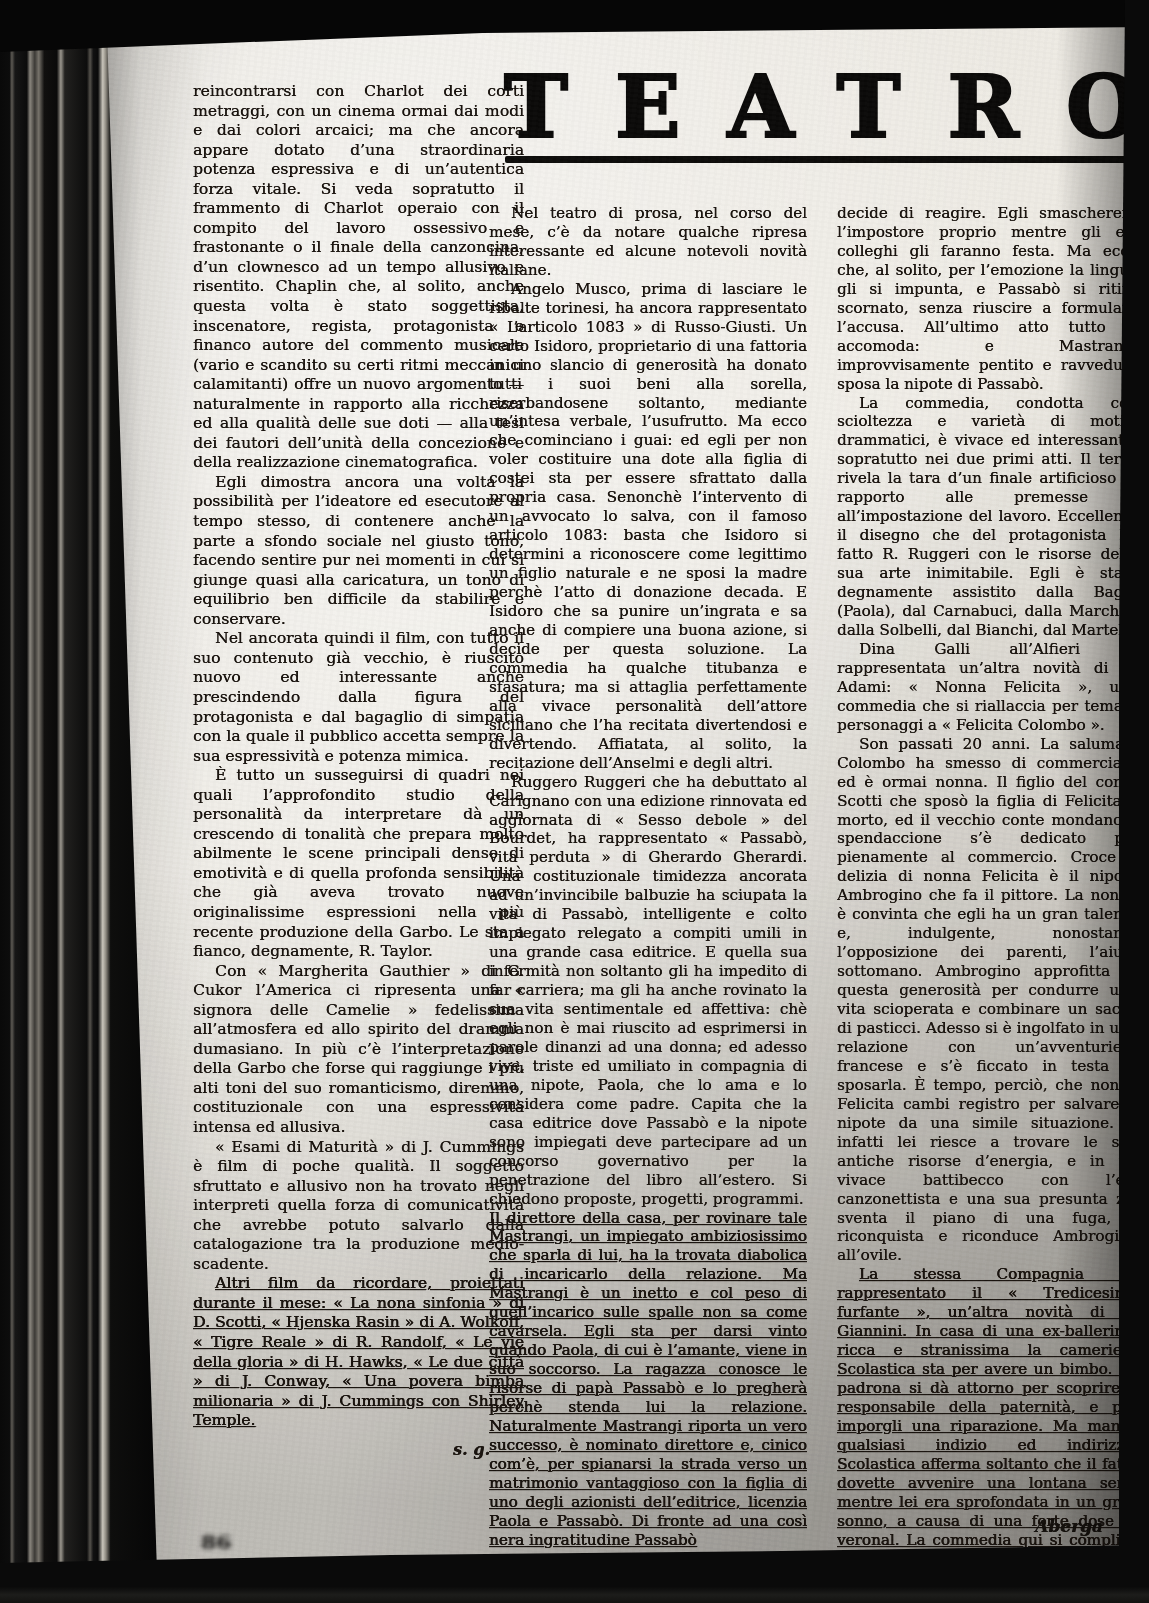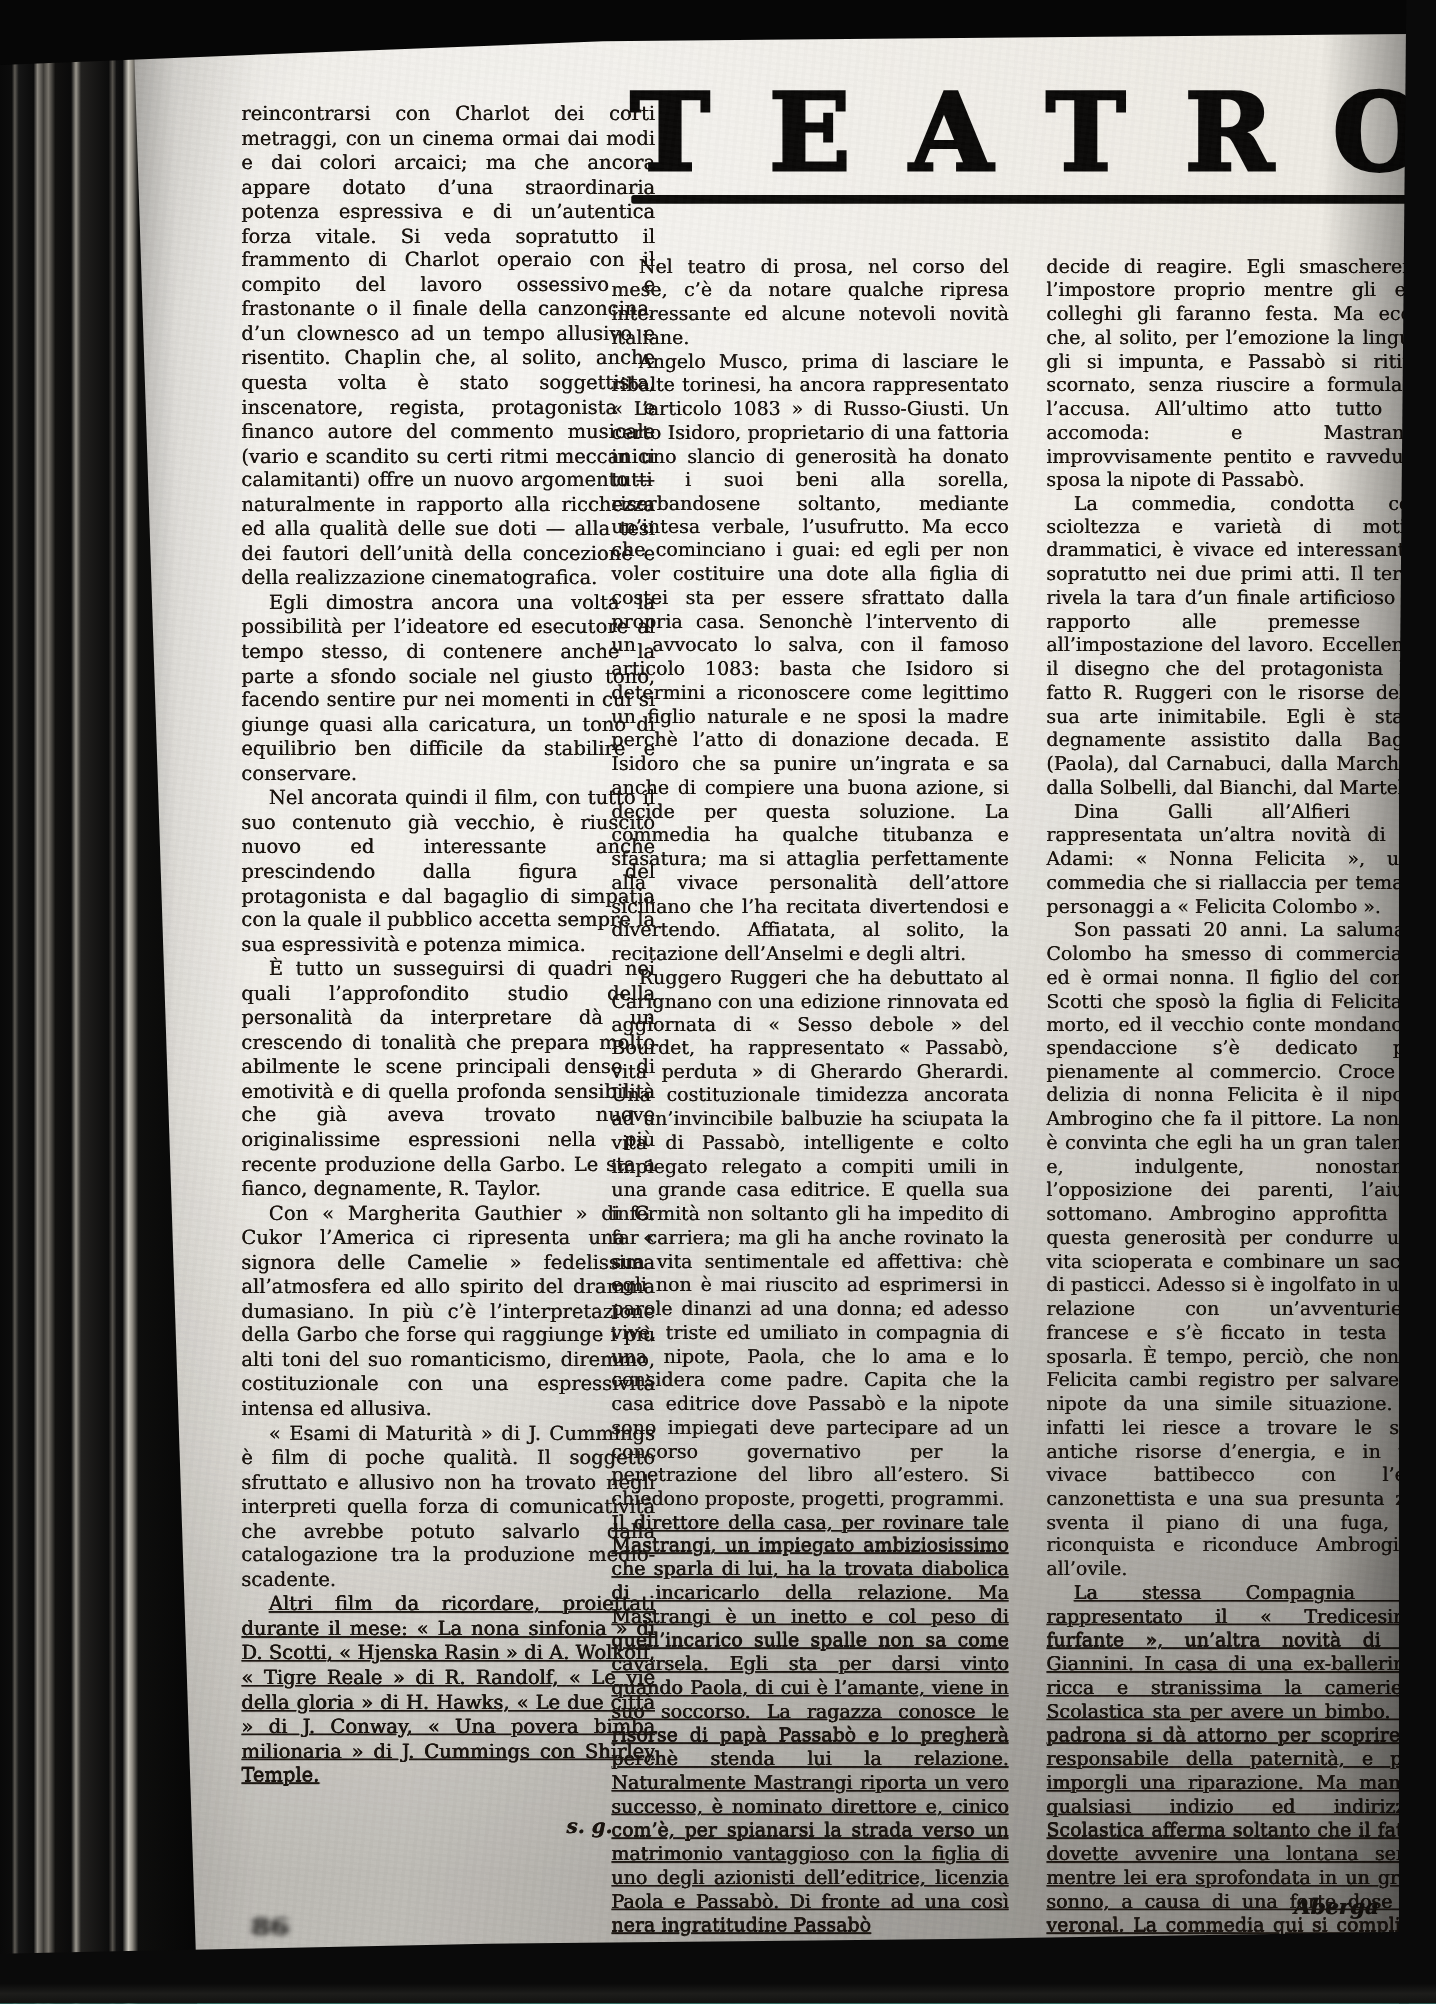--- a/index.html
+++ b/index.html
@@ -48,21 +48,21 @@
        filter:blur(.22px) contrast(1.04);}
   .para{margin:0;text-indent:22px;}
   .para.noindent{text-indent:0;}
   .para.heavy{text-shadow:.45px 0 0 currentColor, 0 .2px 0 currentColor;filter:blur(.25px);text-decoration:underline;}
   .col-cinema{left:193px;top:82px;width:331px;height:1470px;
               font-size:15.6px;line-height:19.55px;text-shadow:.25px 0 0 currentColor;}
   .col-t1{left:489px;top:204px;width:318px;height:1352px;
           font-size:15.2px;line-height:18.95px;text-shadow:.22px 0 0 currentColor;}
   .col-t2{left:837px;top:204px;width:301px;height:1352px;
           font-size:15.2px;line-height:18.95px;text-shadow:.22px 0 0 currentColor;}
-  .sig-cinema{margin-top:20px;padding-right:34px;text-align:right;
+  .sig-cinema{margin-top:9px;padding-right:34px;text-align:right;
               font-style:italic;font-weight:bold;font-size:16px;}
   .sig-teatro{position:absolute;left:1035px;top:1516px;width:120px;color:#14100c;
               font-style:italic;font-weight:bold;font-size:17px;
               filter:blur(.6px);text-shadow:.6px 0 0 currentColor;}
   .headline{position:absolute;left:504px;top:64px;width:645px;height:92px;
             color:#0b0a09;font-weight:bold;font-size:86px;line-height:86px;
             letter-spacing:47px;white-space:nowrap;
             -webkit-text-stroke:2.2px #0b0a09;filter:blur(.3px);}
   .headline-rule{position:absolute;left:505px;top:156px;width:633px;height:7px;
             background:#0d0c0a;filter:blur(.5px);border-radius:2px;}

